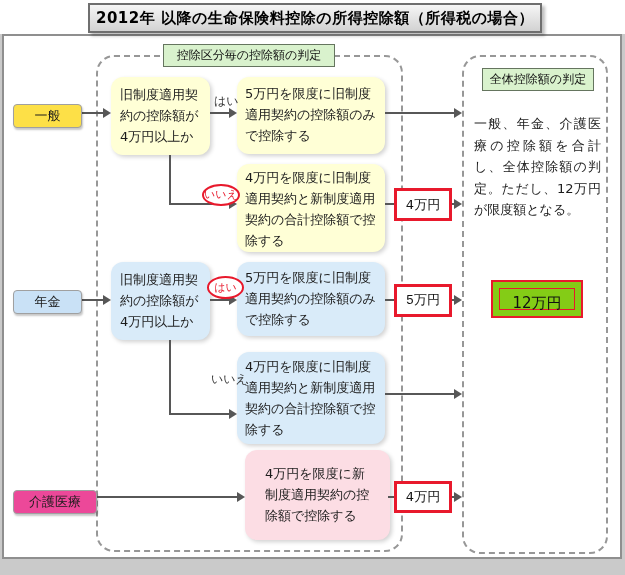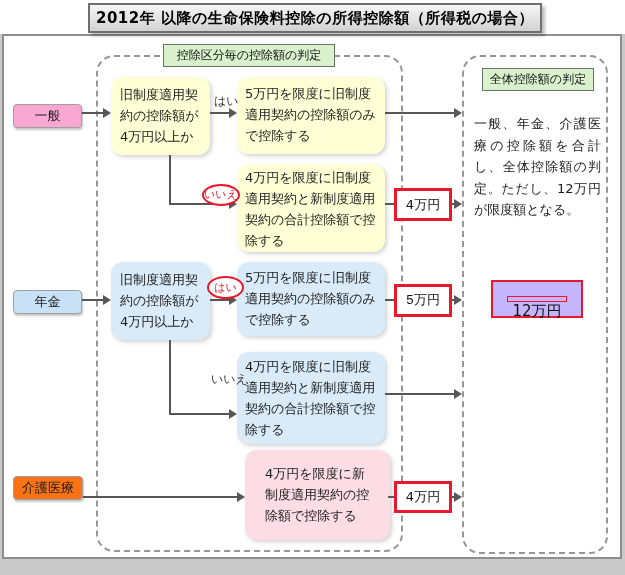--- a/index.html
+++ b/index.html
@@ -44,23 +44,23 @@
   }
   .tag-left{left:163px;top:44px;width:172px;height:23px;}
   .tag-right{left:482px;top:68px;width:112px;height:23px;}
   
   .cat{
     position:absolute;box-sizing:border-box;border-radius:4px;
     border:1px solid #a0a0a0;box-shadow:1px 2px 2px rgba(0,0,0,0.22);
     font-size:13px;color:#1c1c1c;text-align:center;line-height:22px;
     z-index:3;
   }
-  .cat-general{left:13px;top:104px;width:69px;height:24px;background:#f9a8d4;}
+  .cat-general{left:13px;top:104px;width:69px;height:24px;background:#fde047;}
   .cat-pension{left:13px;top:290px;width:69px;height:24px;background:#c9e1f6;}
-  .cat-care{left:13px;top:476px;width:70px;height:24px;background:#f97316;}
+  .cat-care{left:13px;top:490px;width:84px;height:24px;background:#ec4899;}
   
   .box{
     position:absolute;box-sizing:border-box;border-radius:12px;
     box-shadow:2px 2px 4px rgba(0,0,0,0.18);
     font-size:13px;color:#1c1c1c;line-height:21px;z-index:2;
   }
   .bg-yellow{background:#ffffd6;}
   .bg-blue{background:#d9ebf9;}
   .bg-pink{background:#fcdde4;}
   .q1{left:111px;top:77px;width:99px;height:78px;padding:7px 9px;}
@@ -74,22 +74,22 @@
   .amount{
     position:absolute;box-sizing:border-box;background:#fff;
     border:3px solid #e8192c;font-size:13px;color:#111;
     text-align:center;z-index:4;
   }
   .a1{left:394px;top:188px;width:58px;height:33px;line-height:27px;}
   .a2{left:394px;top:284px;width:58px;height:33px;line-height:27px;font-family:Liberation Mono, monospace;}
   .a3{left:394px;top:481px;width:58px;height:32px;line-height:26px;}
   .amount-total{
     position:absolute;left:491px;top:280px;width:92px;height:38px;
-    box-sizing:border-box;border:2px solid #e8192c;background:#c4b5fd;
-    padding:14px;z-index:4;
+    box-sizing:border-box;border:2px solid #e8192c;background:#84cc16;
+    padding:6px;z-index:4;
   }
   .amount-total .inner{
     box-sizing:border-box;border:1px solid #e8192c;width:100%;height:100%;
     font-size:15px;color:#111;text-align:center;line-height:28px;
   }
   
   .summary{
     position:absolute;left:474px;top:113px;width:127px;
     font-size:13px;line-height:21.5px;color:#1c1c1c;
     text-align:justify;z-index:2;

